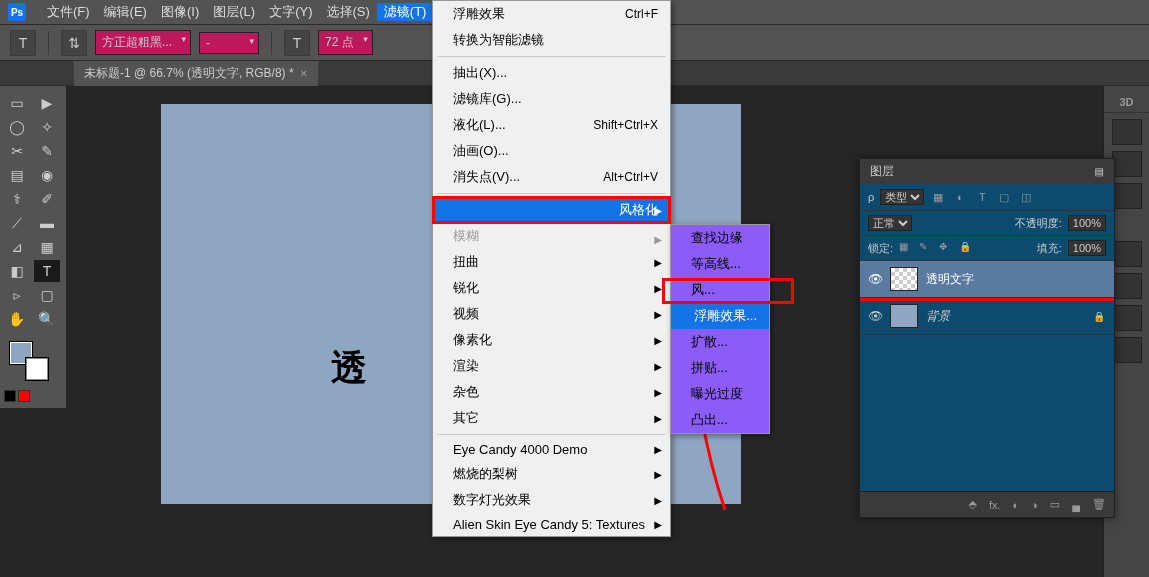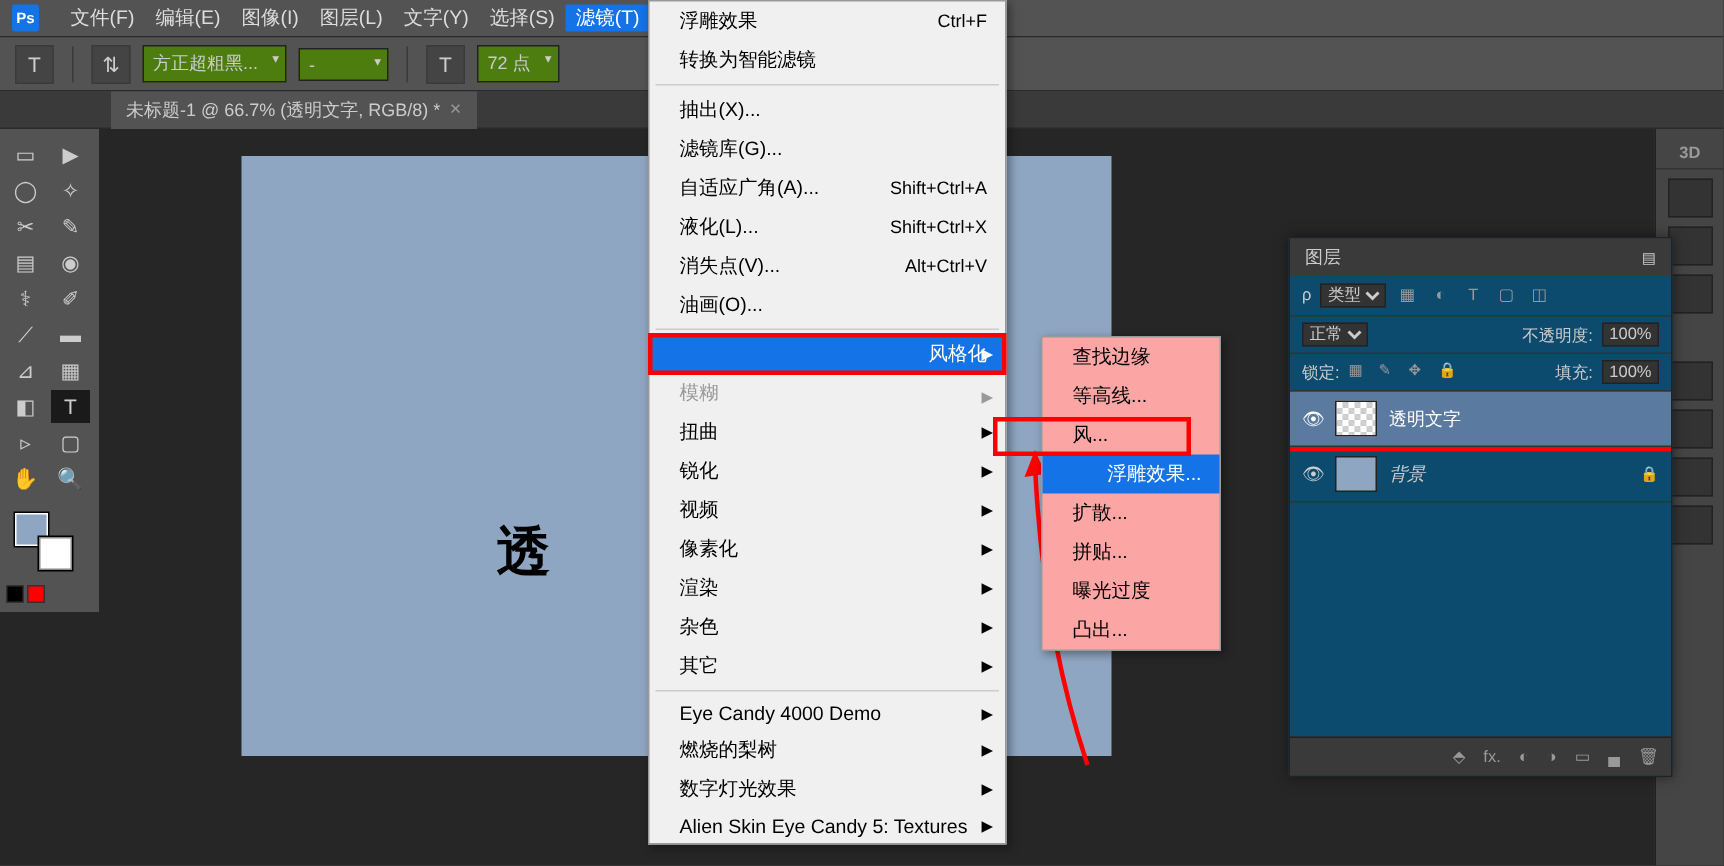--- a/index.html
+++ b/index.html
@@ -4,21 +4,21 @@
 <style>
 * { margin: 0; padding: 0; box-sizing: border-box; font-family: "Microsoft YaHei", sans-serif; user-select: none; }
 body { background: #535353; width: 1149px; height: 577px; overflow: hidden; position: relative; }
 .menubar { background: #535353; height: 25px; display: flex; align-items: center; padding-left: 8px; border-bottom: 1px solid #2a2a2a; }
 .ps-logo { width: 18px; height: 18px; background: #1473e6; color: #fff; font-size: 10px; font-weight: bold; display: flex; align-items: center; justify-content: center; border-radius: 2px; margin-right: 14px; }
 .menu-item { color: #ddd; font-size: 13px; padding: 0 7px; cursor: pointer; }
 .menu-item.open { background: #1473e6; color: #fff; }
 .optbar { background: #535353; height: 36px; display: flex; align-items: center; padding-left: 10px; border-bottom: 1px solid #2a2a2a; gap: 8px; }
 .opt-icon { width: 26px; height: 26px; border: 1px solid #3a3a3a; background: #444; display: flex; align-items: center; justify-content: center; color: #ccc; font-size: 14px; }
 .opt-sep { width: 1px; height: 24px; background: #3a3a3a; margin: 0 4px; }
-.font-sel { background: #4d7c0f; color: #ccc; font-size: 12px; padding: 3px 18px 3px 6px; border: 1px solid #222; position: relative; }
+.font-sel { background: #be185d; color: #ccc; font-size: 12px; padding: 3px 18px 3px 6px; border: 1px solid #222; position: relative; }
 .font-sel::after { content: "▾"; position: absolute; right: 4px; font-size: 9px; }
 .tabbar { background: #3a3a3a; height: 25px; display: flex; align-items: center; padding-left: 74px; border-bottom: 1px solid #2a2a2a; }
 .doc-tab { color: #ccc; font-size: 12px; padding: 4px 10px; background: #535353; display: flex; align-items: center; gap: 6px; }
 .tab-x { color: #999; font-size: 10px; }
 .main { position: absolute; left: 0; top: 86px; right: 0; bottom: 0; background: #262626; }
 .toolbox { position: absolute; left: 0; top: 0; width: 66px; background: #535353; padding: 6px 4px; display: grid; grid-template-columns: 1fr 1fr; gap: 2px; }
 .tool { width: 26px; height: 22px; display: flex; align-items: center; justify-content: center; color: #ccc; font-size: 14px; cursor: pointer; }
 .tool.sel { background: #1a1a1a; }
 .swatch { grid-column: span 2; position: relative; height: 46px; margin-top: 6px; }
 .sw-fg { position: absolute; left: 6px; top: 4px; width: 22px; height: 22px; background: #8fa6c2; border: 1px solid #fff; outline: 1px solid #000; }
@@ -34,21 +34,21 @@
 
 .dropdown { position: absolute; left: 432px; top: 0; width: 239px; background: #f0f0f0; border: 1px solid #999; box-shadow: 2px 2px 6px rgba(0,0,0,.4); z-index: 20; }
 .dd-row { display: flex; align-items: center; padding: 4px 12px 4px 20px; font-size: 13px; color: #000; position: relative; }
 .dd-row.hl { background: #1473e6; color: #fff; justify-content: flex-end; }
 .dd-row.disabled { color: #999; align-items: flex-end; }
 .dd-row .sc { margin-left: auto; font-size: 12px; }
 .dd-row .arr { position: absolute; right: 8px; font-size: 10px; }
 .dd-sep { height: 1px; background: #ccc; margin: 3px 4px; }
 .dd-redbox { outline: 3px solid #f00; outline-offset: -2px; }
 
-.submenu { position: absolute; left: 694px; top: 224px; width: 120px; background: #fca5a5; border: 1px solid #999; box-shadow: 2px 2px 6px rgba(0,0,0,.4); z-index: 21; }
+.submenu { position: absolute; left: 670px; top: 224px; width: 100px; background: #8b5cf6; border: 1px solid #999; box-shadow: 2px 2px 6px rgba(0,0,0,.4); z-index: 21; }
 .sub-redbox { position: absolute; left: 662px; top: 278px; width: 132px; height: 26px; border: 3px solid #f00; z-index: 22; pointer-events:none; }
 
 .red-arrow { position: absolute; left: 705px; top: 310px; width: 2px; height: 200px; z-index: 19; pointer-events:none; }
 .red-arrow svg { position: absolute; left: -40px; top: -10px; }
 
 .layers { position: absolute; right: 34px; top: 158px; width: 256px; background: #0c4a6e; border: 1px solid #222; box-shadow: 0 0 8px rgba(0,0,0,.5); z-index: 15; color: #ccc; font-size: 12px; }
 .layers-title { background: #3a3a3a; padding: 4px 10px; display: flex; align-items: center; }
 .layers-title .x { margin-left: auto; font-size: 10px; }
 .layers-bar { display: flex; align-items: center; padding: 5px 8px; gap: 6px; border-bottom: 1px solid #333; }
 .layers-bar select { background: #333; color: #ccc; border: 1px solid #222; font-size: 11px; }
@@ -166,33 +166,29 @@
       <span>转换为智能滤镜</span>
     </div>
     <div class="dd-sep"></div>
     <div class="dd-row">
       <span>抽出(X)...</span>
     </div>
     <div class="dd-row">
       <span>滤镜库(G)...</span>
     </div>
     <div class="dd-row">
-      <span>自适应广角(A)...</span>
-      <span class="sc">Shift+Ctrl+A</span>
-    </div>
-    <div class="dd-row">
       <span>液化(L)...</span>
       <span class="sc">Shift+Ctrl+X</span>
     </div>
     <div class="dd-row">
+      <span>油画(O)...</span>
+    </div>
+    <div class="dd-row">
       <span>消失点(V)...</span>
       <span class="sc">Alt+Ctrl+V</span>
-    </div>
-    <div class="dd-row">
-      <span>油画(O)...</span>
     </div>
     <div class="dd-sep"></div>
     <div class="dd-row hl dd-redbox">
       <span>风格化</span>
       <span class="arr">▶</span>
     </div>
     <div class="dd-row disabled">
       <span>模糊</span>
       <span class="arr">▶</span>
     </div>

